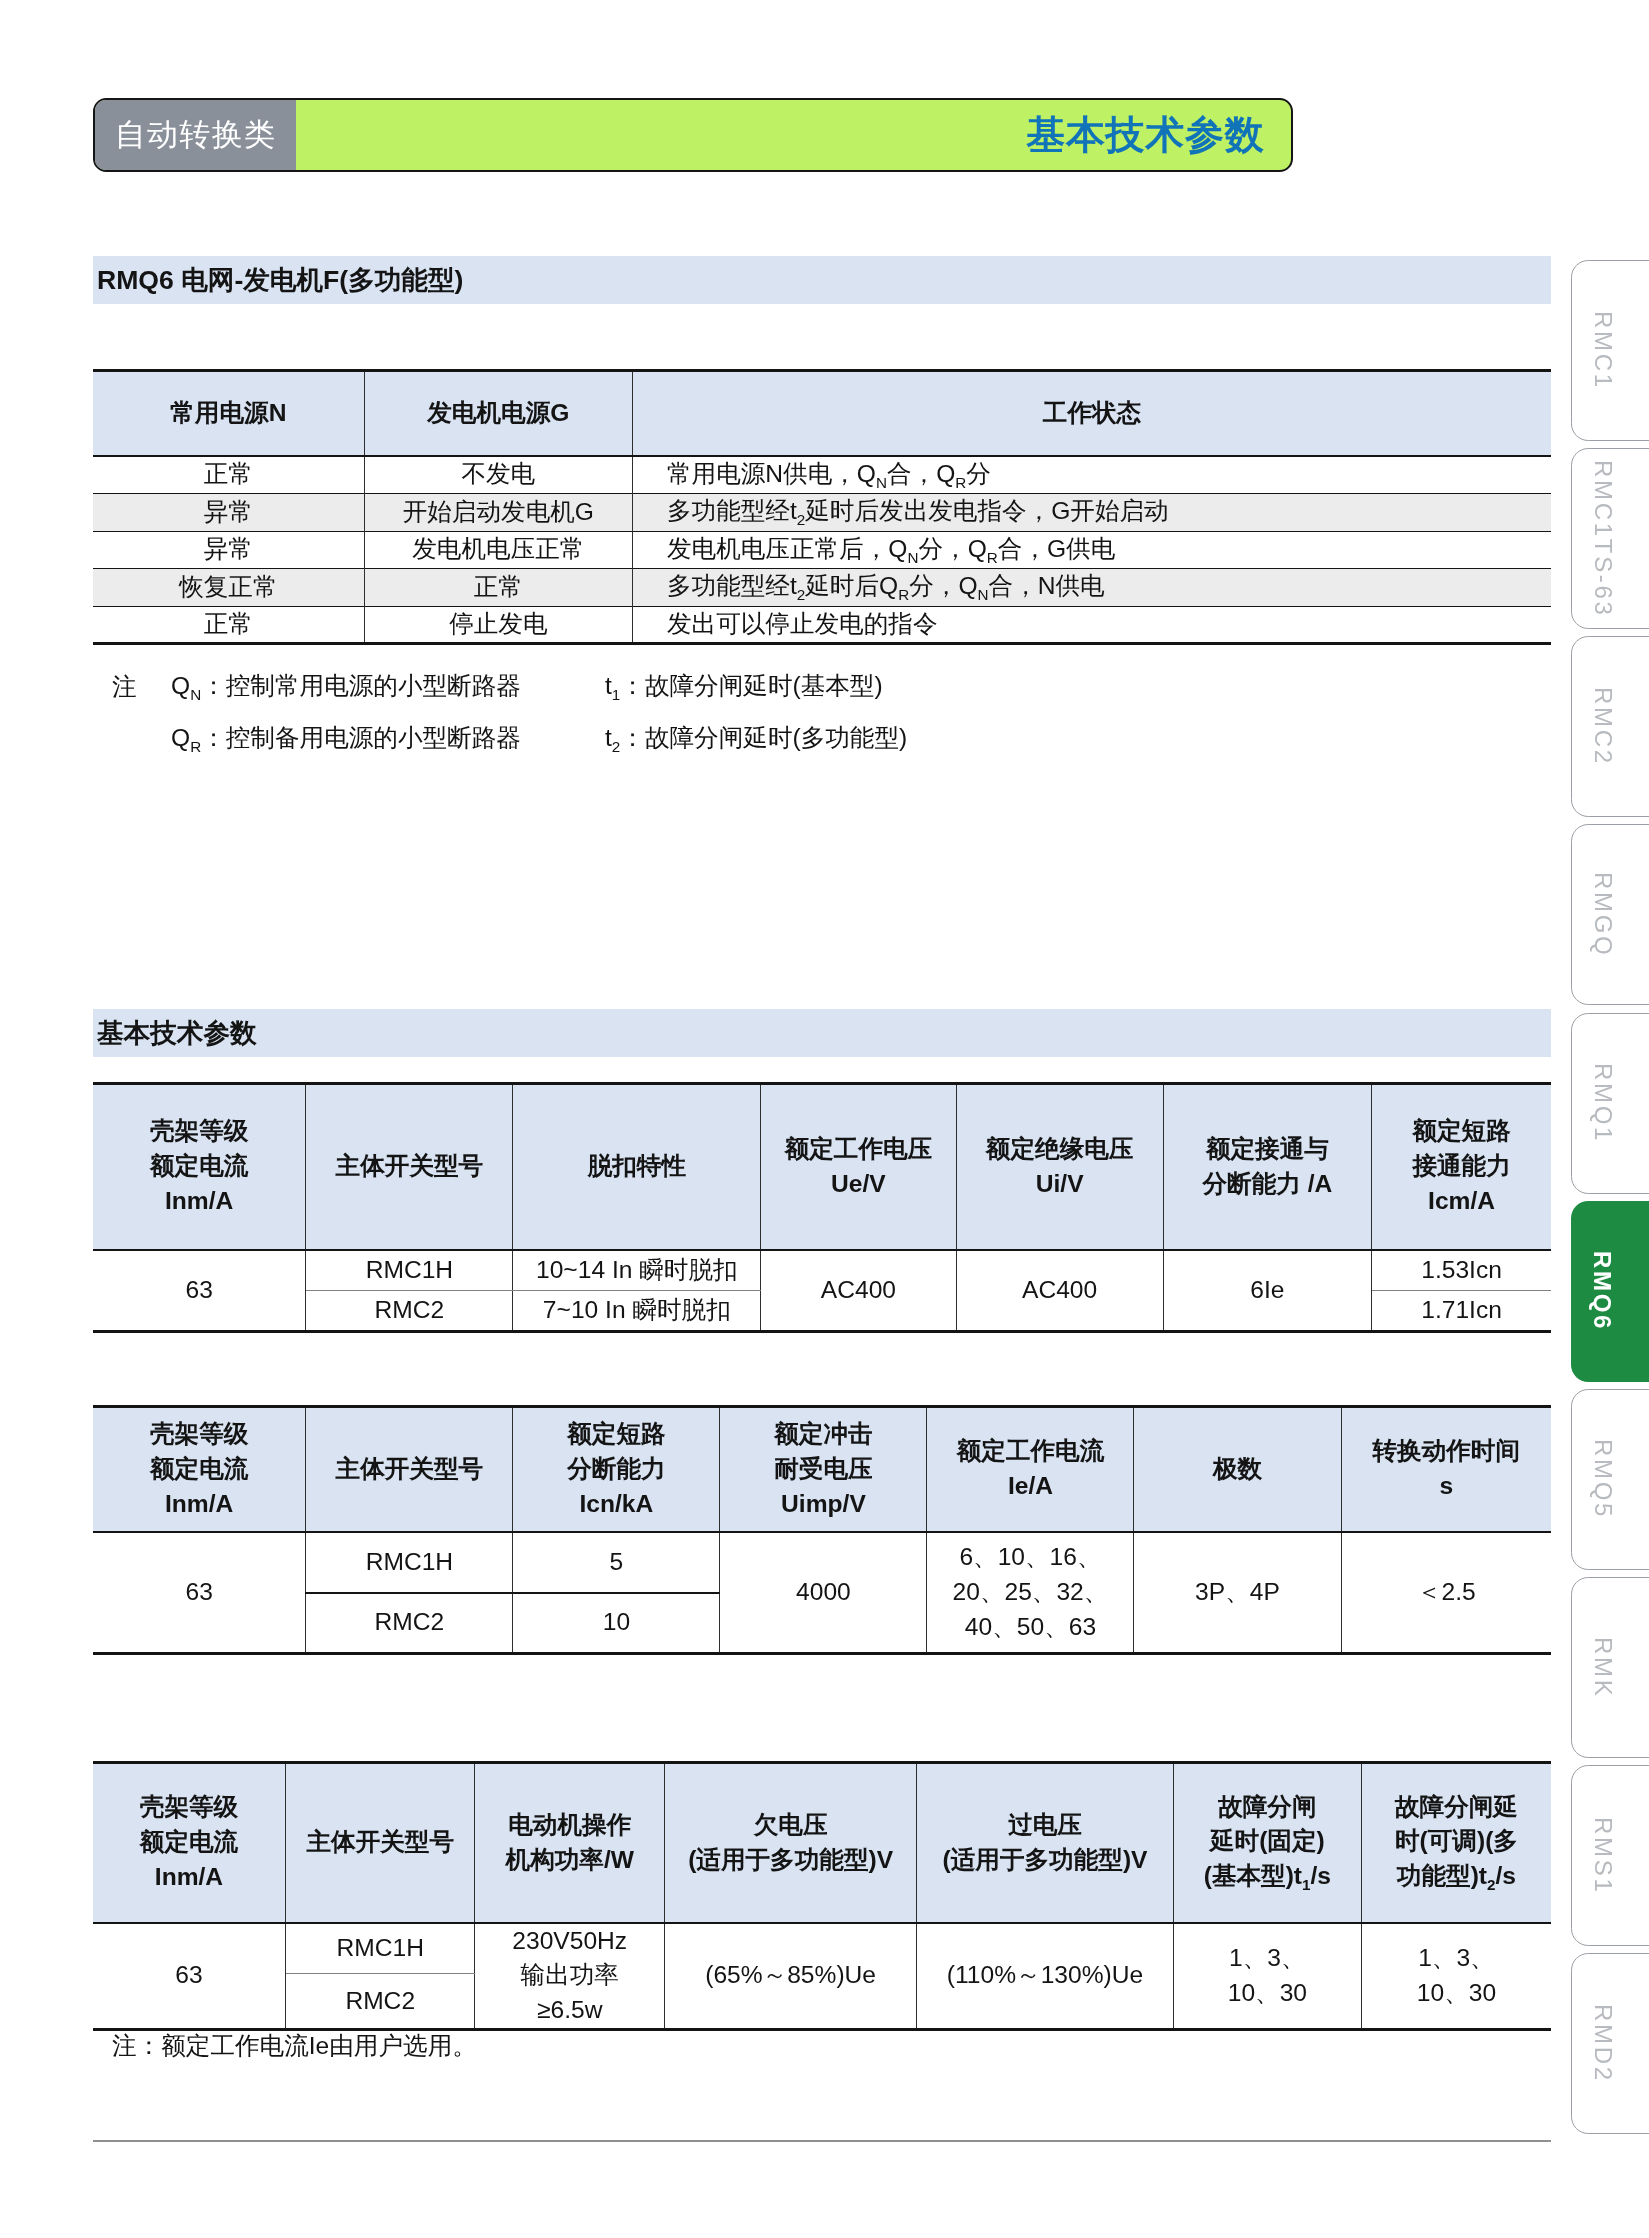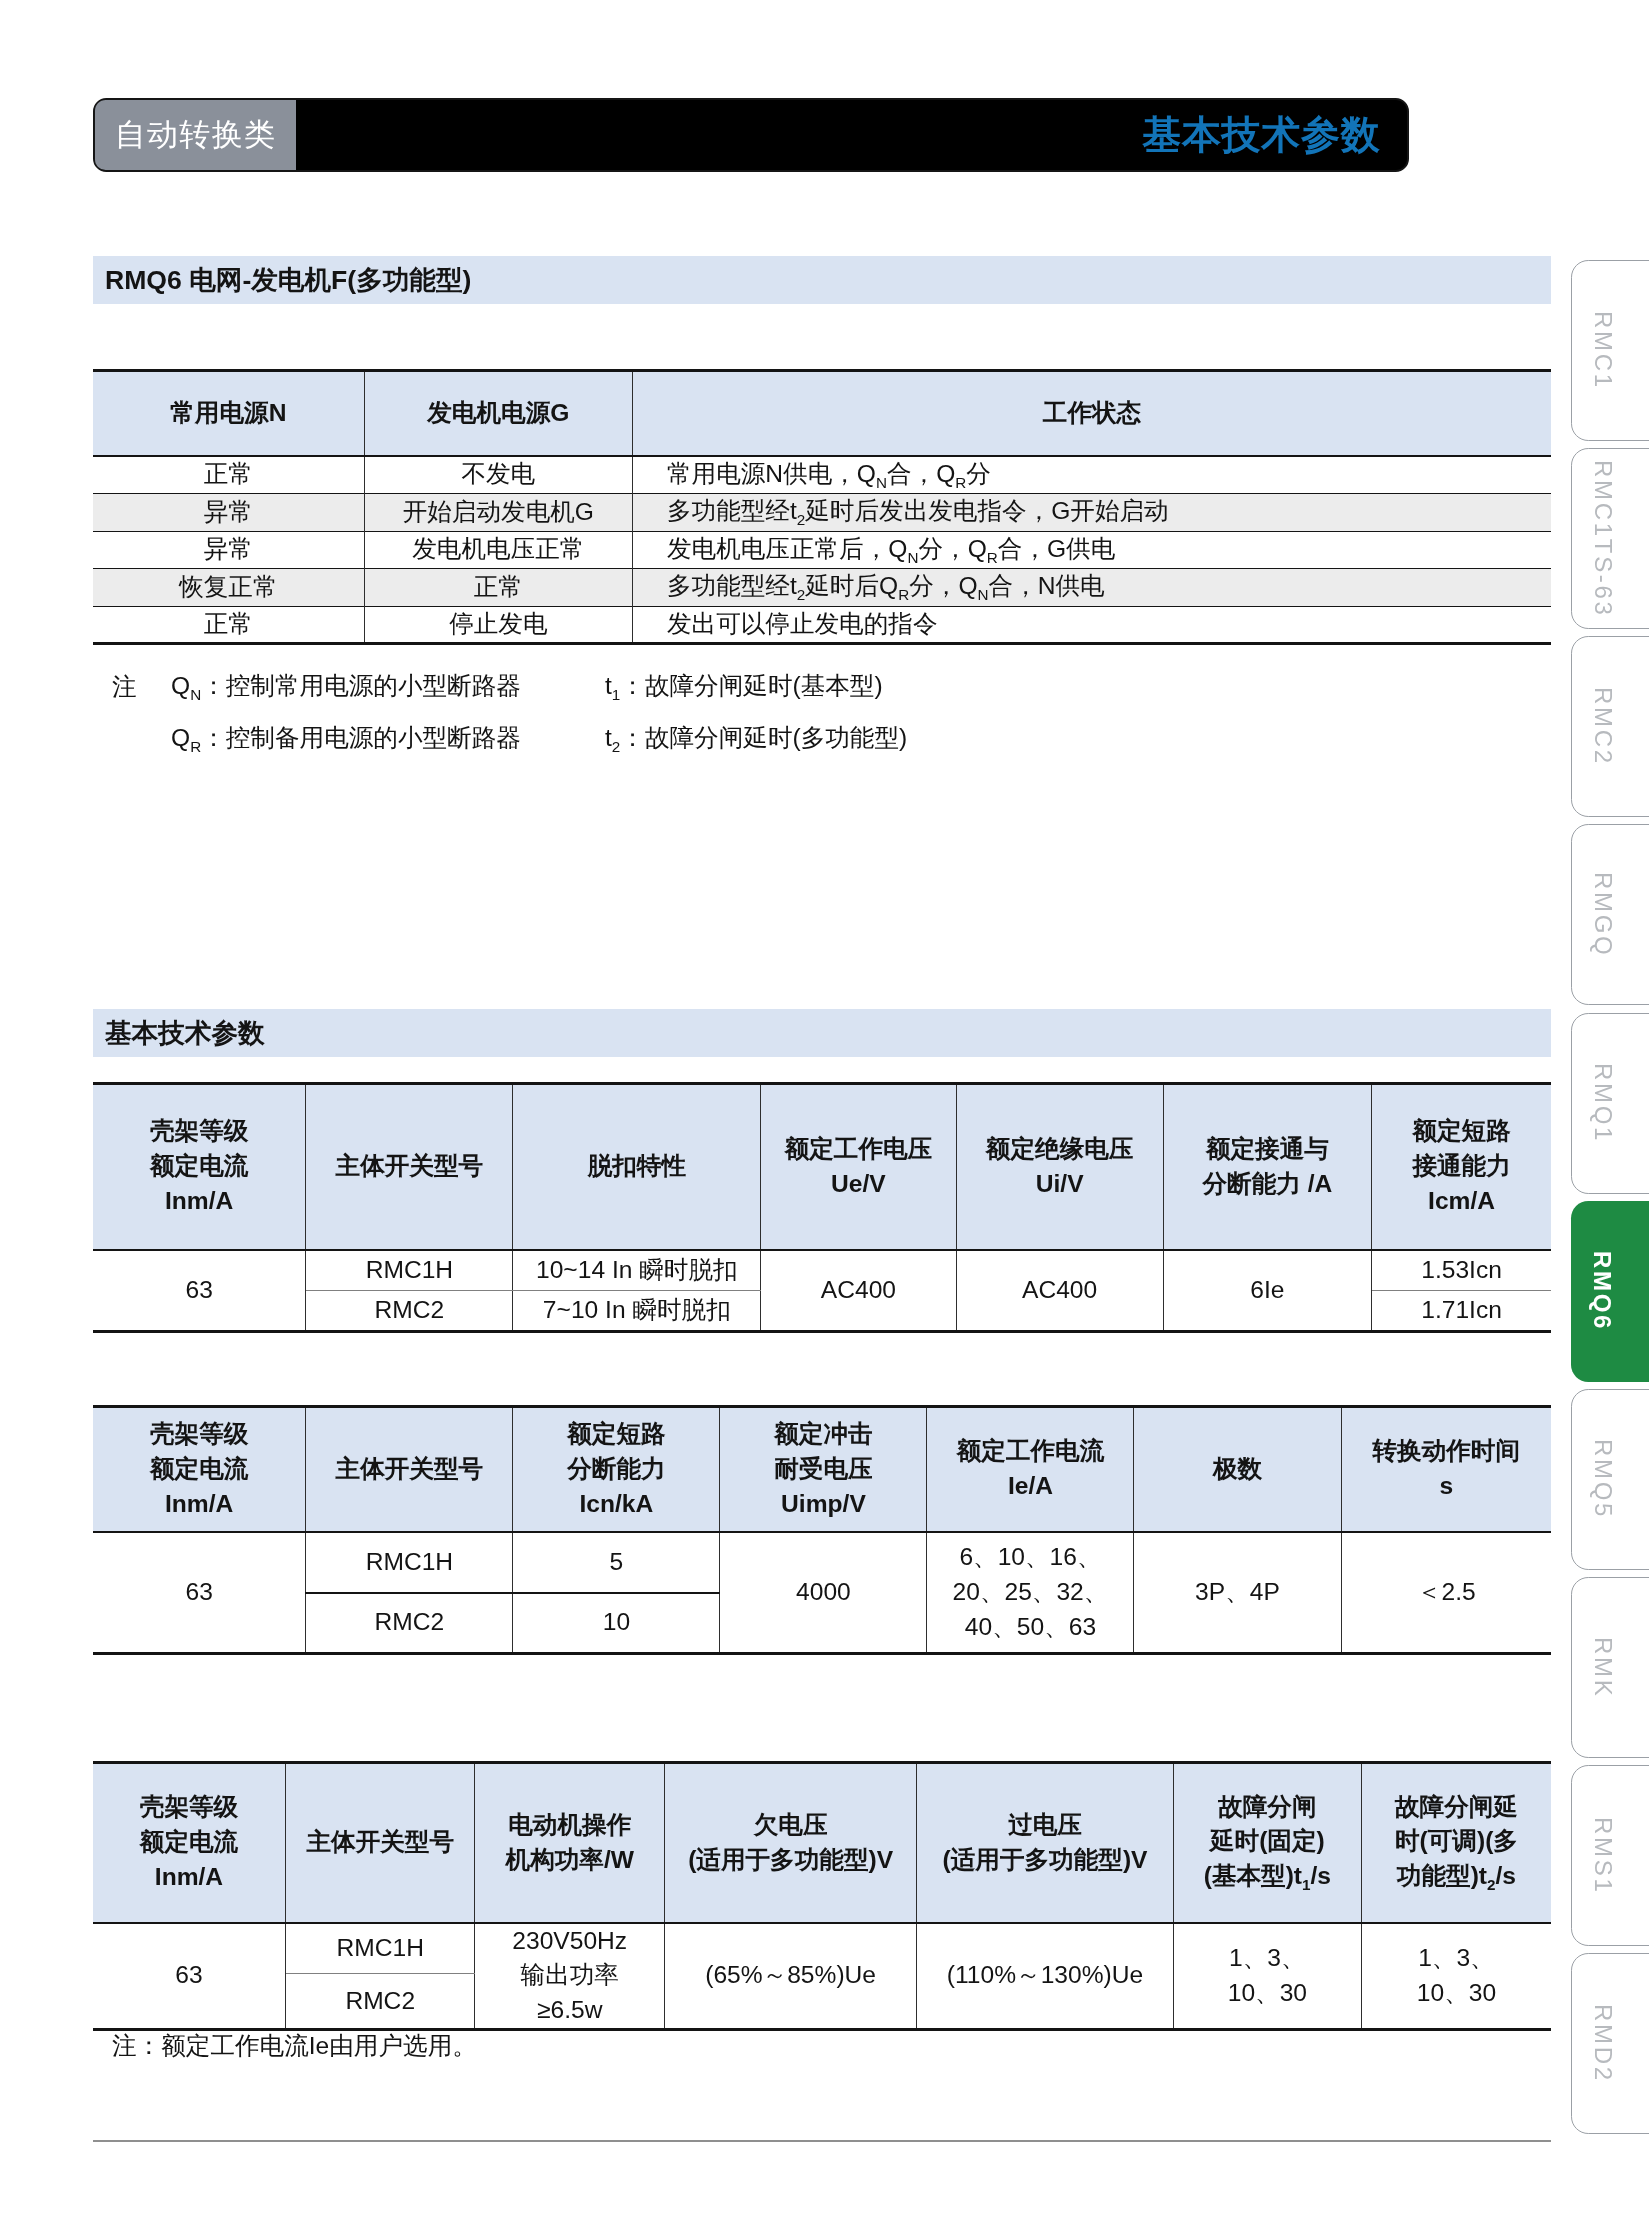--- a/index.html
+++ b/index.html
@@ -2,37 +2,37 @@
 <html style="font-size:10.6px"><head>
 <meta charset="utf-8">
 <style>
   html,body{margin:0;padding:0;background:#ffffff;}
   .page{
     position:relative;width:1650px;height:2239px;background:#ffffff;
     overflow:hidden;font-family:"Liberation Sans",sans-serif;color:#141414;
   }
   
   .header-bar{
-    position:absolute;left:93px;top:98px;width:1316px;height:74px;
-    border:2px solid #151515;border-radius:13.3px;background:#000000;
+    position:absolute;left:93px;top:98px;width:1200px;height:74px;
+    border:2px solid #151515;border-radius:13.3px;background:#bef264;
     display:flex;box-sizing:border-box;
   }
   .category-tab{
     width:201px;height:100%;background:#8a909a;border-radius:10.6px 0 0 10.6px;
     color:#ffffff;font-size:31px;display:flex;align-items:center;justify-content:center;
     letter-spacing:1.3px;
   }
   .page-title{
     flex:1;display:flex;align-items:center;justify-content:flex-end;
     padding-right:26.6px;color:#1274b8;font-weight:bold;font-size:39px;letter-spacing:0.7px;
   }
   
   .section-bar{
     position:absolute;left:93px;width:1458px;height:48px;background:#d9e3f2;
-    display:flex;align-items:center;padding-left:12px;box-sizing:border-box;
+    display:flex;align-items:center;padding-left:4px;box-sizing:border-box;
     font-size:26.6px;font-weight:bold;
   }
   
   table.ptable{
     position:absolute;left:93px;width:1458px;border-collapse:collapse;table-layout:fixed;
     border-top:3.3px solid #141414;border-bottom:3.3px solid #141414;
   }
   .ptable th,.ptable td{
     text-align:center;vertical-align:middle;white-space:pre-line;
     font-size:24.6px;line-height:1.42;padding:0 4px;box-sizing:border-box;

